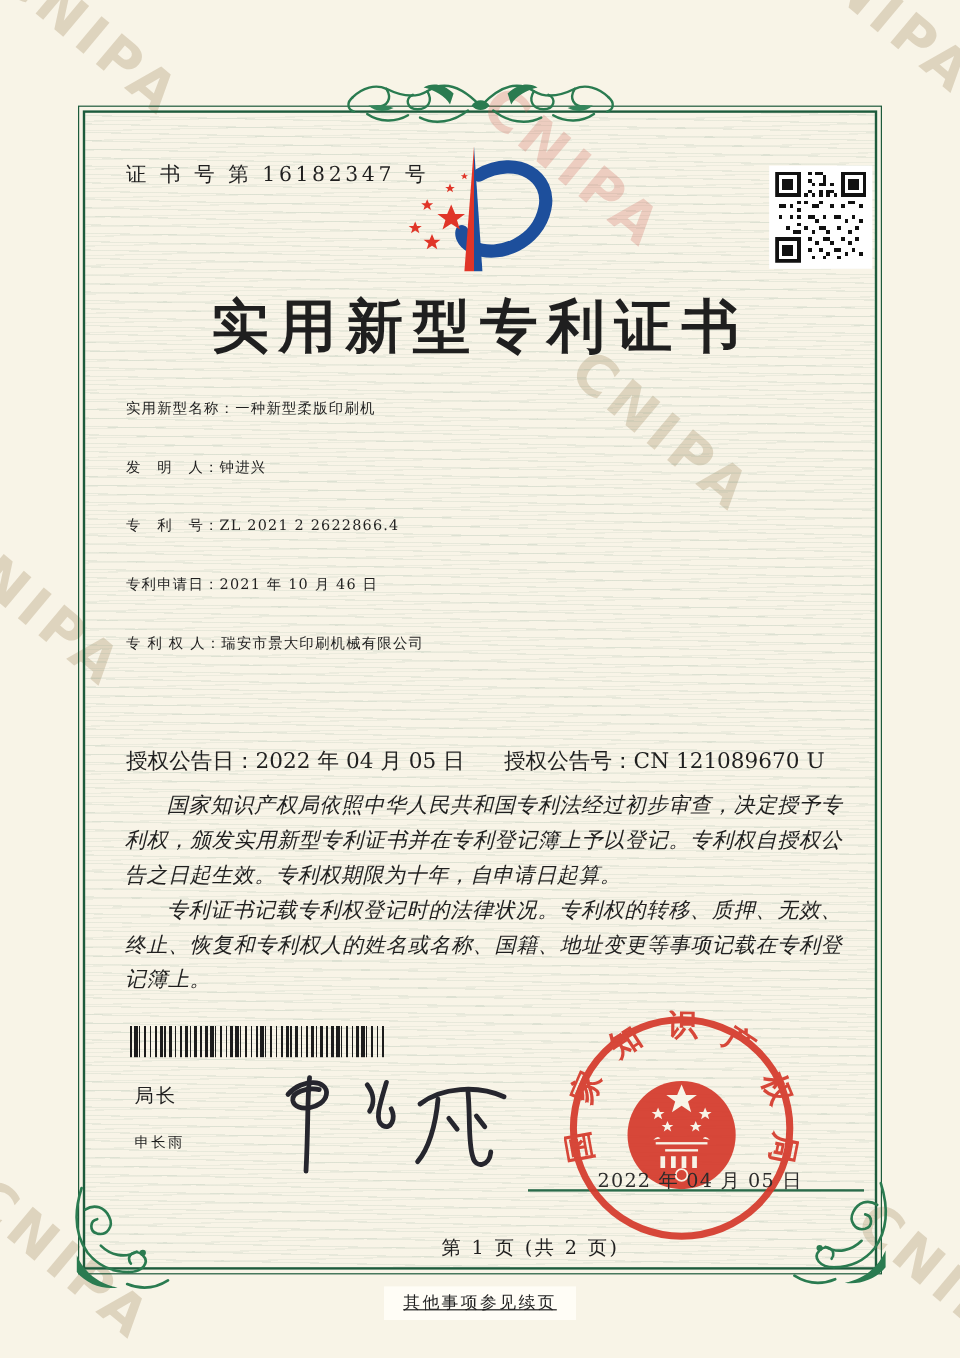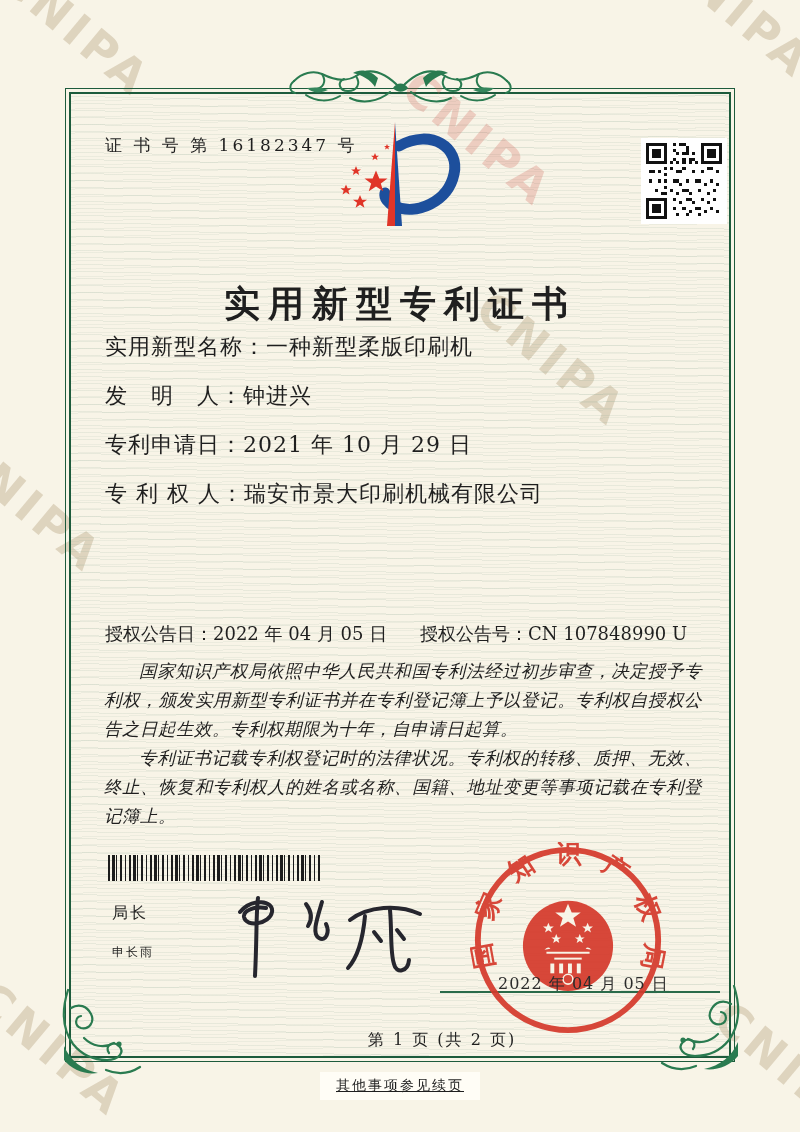--- a/index.html
+++ b/index.html
@@ -39,31 +39,31 @@
   .cert-no{
     position:absolute;left:105px;top:134px;font-size:17px;letter-spacing:3px;z-index:4;
   }
   .logo{position:absolute;left:332px;top:114px;z-index:2;}
   .qr{
     position:absolute;left:641px;top:138px;width:86px;height:86px;
     background:#ffffff;padding:5px;box-sizing:border-box;z-index:4;
   }
   .title{
     position:absolute;left:65px;top:240px;width:670px;text-align:center;
-    font-size:36px;font-weight:700;letter-spacing:8px;z-index:4;margin-top:40px;
+    font-size:48px;font-weight:700;letter-spacing:8px;z-index:4;
   }
   
   .fields{position:absolute;left:105px;top:332px;width:600px;z-index:4;}
-  .field-row{position:relative;height:49px;font-size:22px;letter-spacing:1px;}
+  .field-row{position:relative;height:49px;font-size:12px;letter-spacing:1px;}
   .field-label{display:inline-block;white-space:pre;}
   .field-value{white-space:pre-wrap;}
   .grant-row{position:absolute;left:105px;top:622px;width:600px;font-size:18px;z-index:4;}
   .grant-pair2{position:absolute;left:315px;top:0;}
   
-  .paras{position:absolute;left:104px;top:658px;width:598px;z-index:4;font-family:Liberation Mono, monospace;}
+  .paras{position:absolute;left:104px;top:658px;width:598px;z-index:4;}
   .paras p{
     margin:0;font-size:17.5px;line-height:29px;text-indent:2em;
     font-style:italic;letter-spacing:.5px;text-align:justify;
   }
   
   .barcode{
     position:absolute;left:108px;top:855px;width:212px;height:26px;z-index:4;
     background:repeating-linear-gradient(90deg,
       #1c1c1c 0 2px, transparent 2px 4px,
       #1c1c1c 4px 7px, transparent 7px 8px,
@@ -192,31 +192,34 @@
 <div class="title">实用新型专利证书</div>
 
 <div class="fields">
   <div class="field-row">
     <span class="field-label">实用新型名称：</span><span class="field-value">一种新型柔版印刷机</span>
   </div>
   <div class="field-row">
     <span class="field-label">发　明　人：</span><span class="field-value">钟进兴</span>
   </div>
   <div class="field-row">
-    <span class="field-label">专利申请日：</span><span class="field-value">2021 年 10 月 29 日</span>
+    <span class="field-label">专　利　号：</span><span class="field-value">ZL 2021 2 2622866.4</span>
+  </div>
+  <div class="field-row">
+    <span class="field-label">专利申请日：</span><span class="field-value">2021 年 10 月 46 日</span>
   </div>
   <div class="field-row">
     <span class="field-label">专 利 权 人：</span><span class="field-value">瑞安市景大印刷机械有限公司</span>
   </div>
 </div>
 
 <div class="grant-row">
   <span>授权公告日：</span><span>2022 年 04 月 05 日</span>
   <span class="grant-pair2">
-    <span>授权公告号：</span><span>CN 107848990 U</span>
+    <span>授权公告号：</span><span>CN 121089670 U</span>
   </span>
 </div>
 
 <div class="paras">
   <p>国家知识产权局依照中华人民共和国专利法经过初步审查，决定授予专利权，颁发实用新型专利证书并在专利登记簿上予以登记。专利权自授权公告之日起生效。专利权期限为十年，自申请日起算。</p>
   <p>专利证书记载专利权登记时的法律状况。专利权的转移、质押、无效、终止、恢复和专利权人的姓名或名称、国籍、地址变更等事项记载在专利登记簿上。</p>
 </div>
 
 <div class="barcode"></div>
 

